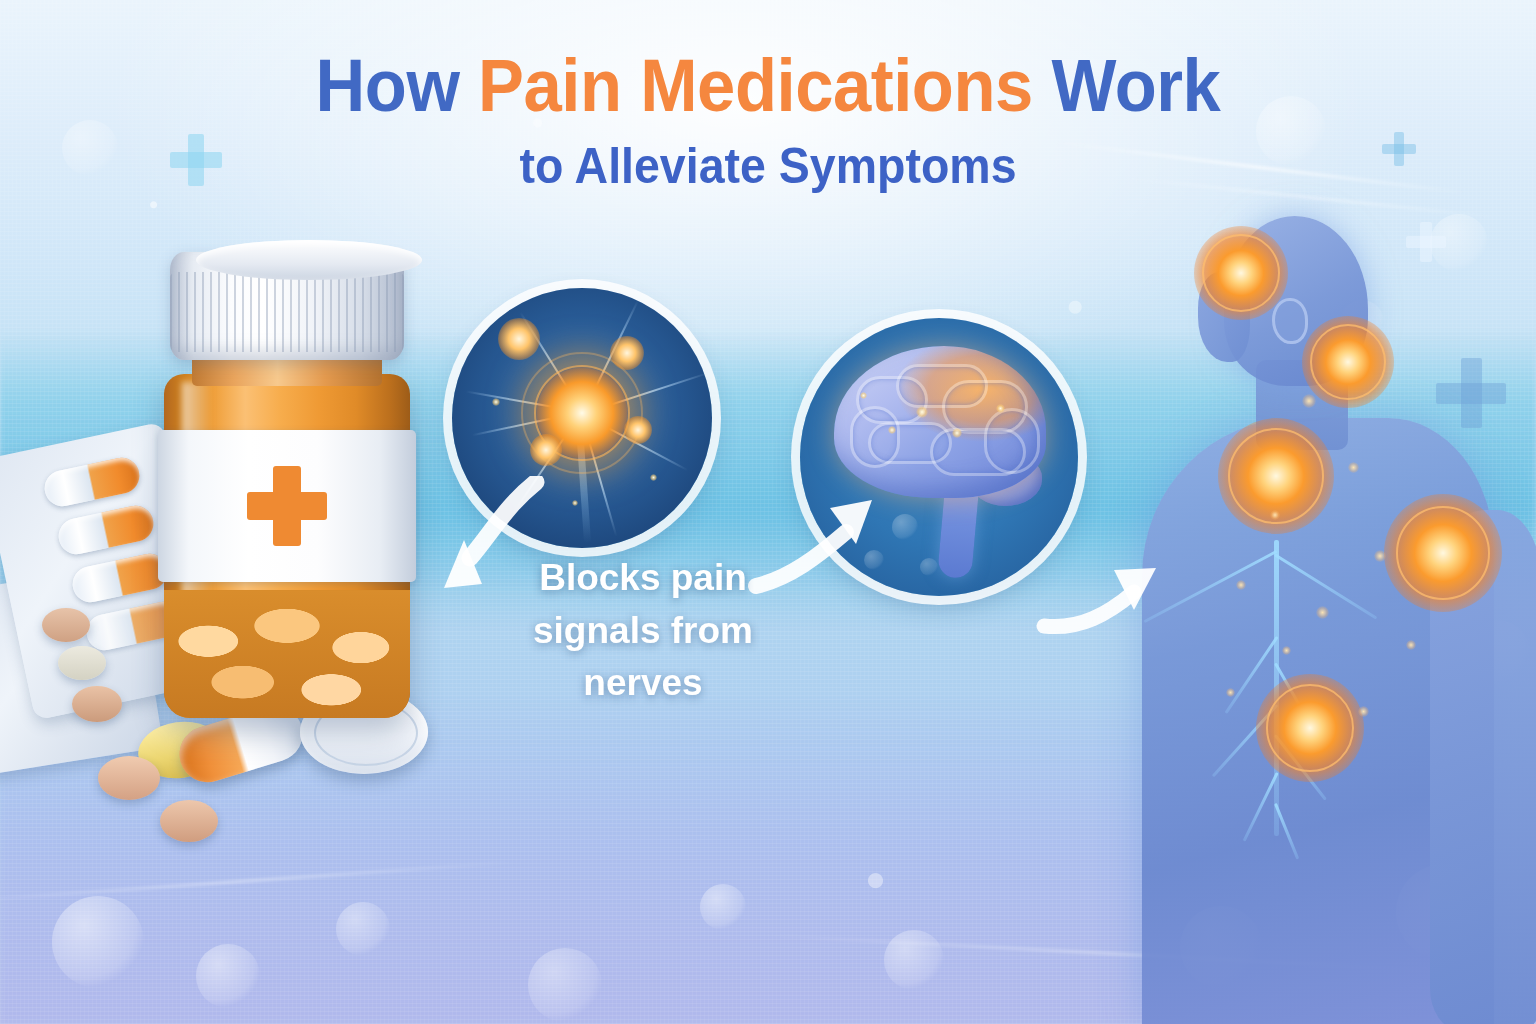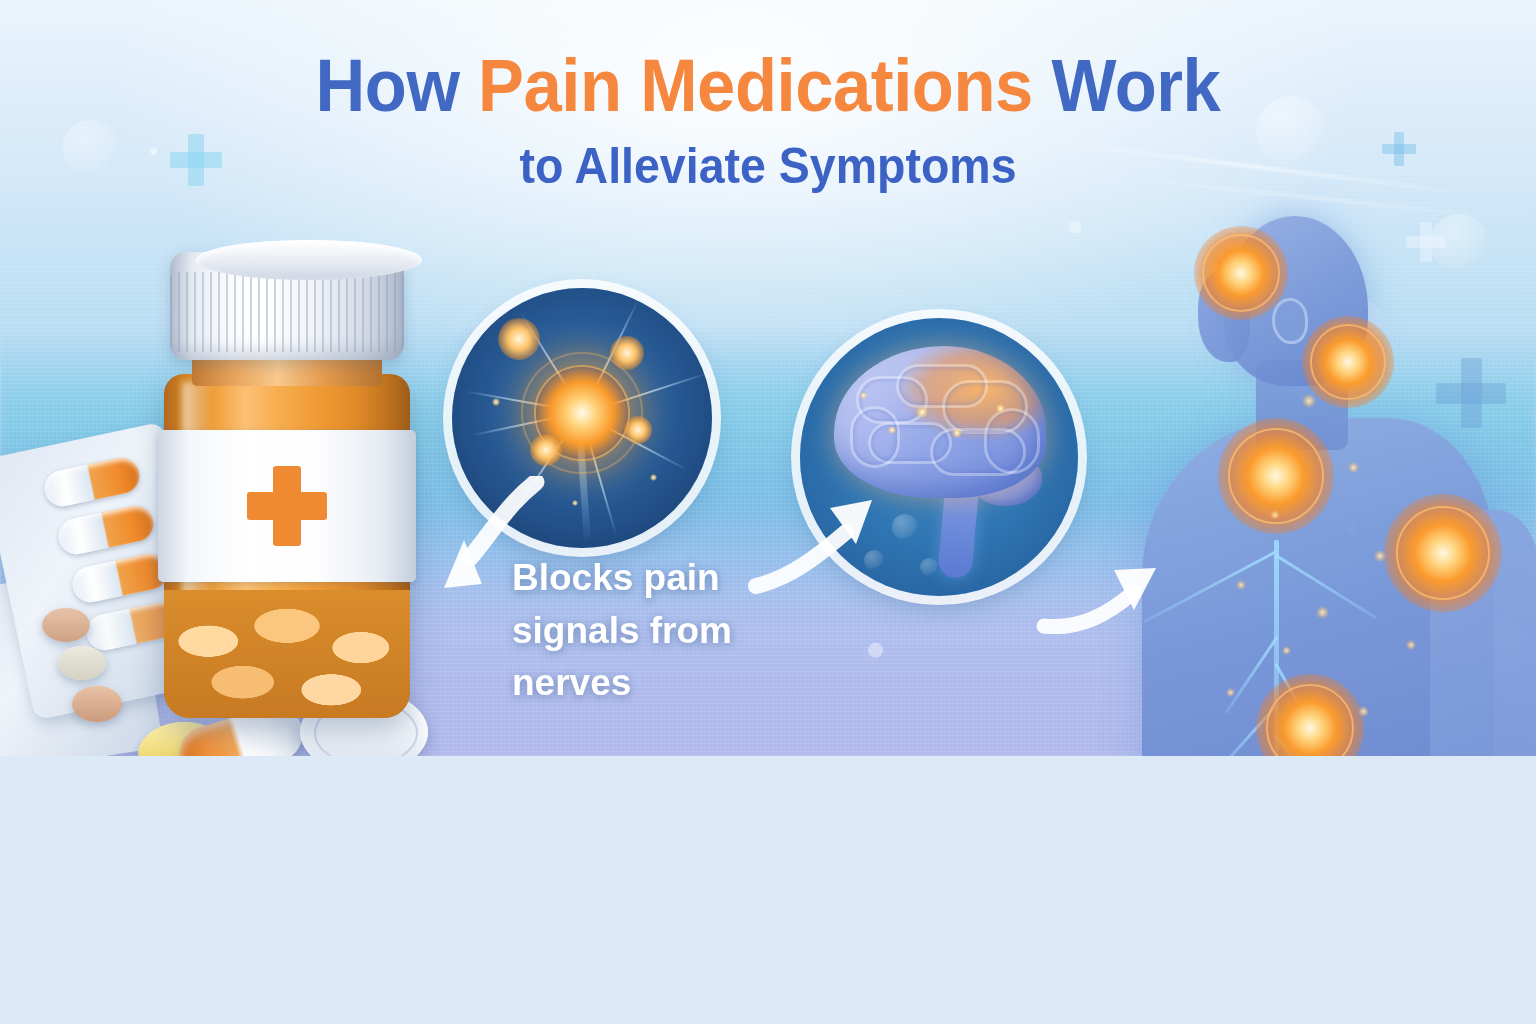--- a/index.html
+++ b/index.html
@@ -3,21 +3,21 @@
 <meta charset="utf-8">
 <style>
   * { margin:0; padding:0; box-sizing:border-box; }
   html,body { width:1536px; height:1024px; overflow:hidden; }
   body {
     font-family:"Liberation Sans", sans-serif;
     background:#dceaf7;
   }
   #stage {
     position:relative;
-    width:1536px; height:756px;
+    width:1536px; height:1024px;
     overflow:hidden;
     background:
       radial-gradient(ellipse 900px 420px at 48% 10%, rgba(255,255,255,0.95) 0%, rgba(255,255,255,0.0) 70%),
       linear-gradient(to bottom,
         #eaf4fc 0%,
         #dcecfa 14%,
         #cfe6f8 26%,
         #bfe0f4 38%,
         #b4d9f2 50%,
         #aed3f0 62%,
@@ -297,20 +297,21 @@
     border:2px solid rgba(255,190,110,.75);
   }
   .glowdot{ position:absolute; border-radius:50%; background:radial-gradient(circle, rgba(255,230,180,.95), rgba(255,190,110,.35) 50%, rgba(255,180,90,0) 75%); }
 
   
   .caption{
     position:absolute; z-index:26;
     color:#ffffff; font-weight:bold; font-size:37px; line-height:1.42;
     text-shadow:0 2px 9px rgba(30,70,120,.45);
     font-family:"Liberation Sans", sans-serif;
+    text-align:center;
   }
   .cap1{ left:512px; top:552px; width:262px; }
   .cap2{ left:845px; top:662px; width:280px; }
 </style>
 </head>
 <body>
 
 <div id="stage">
 
   <div class="bg-band"></div>

